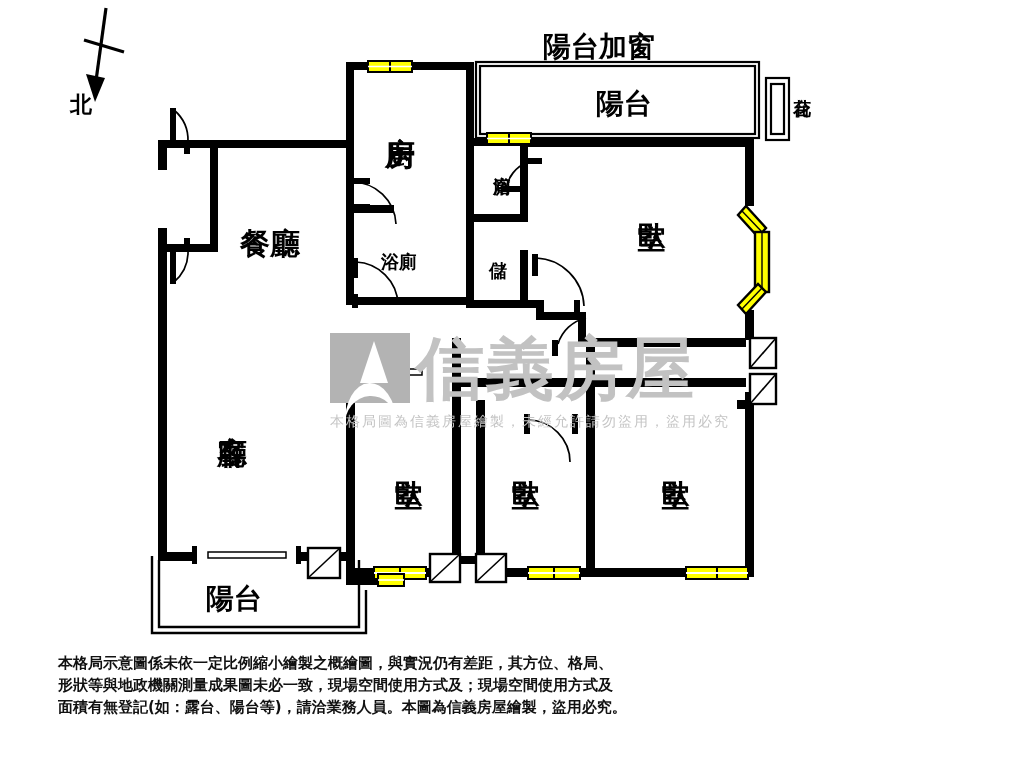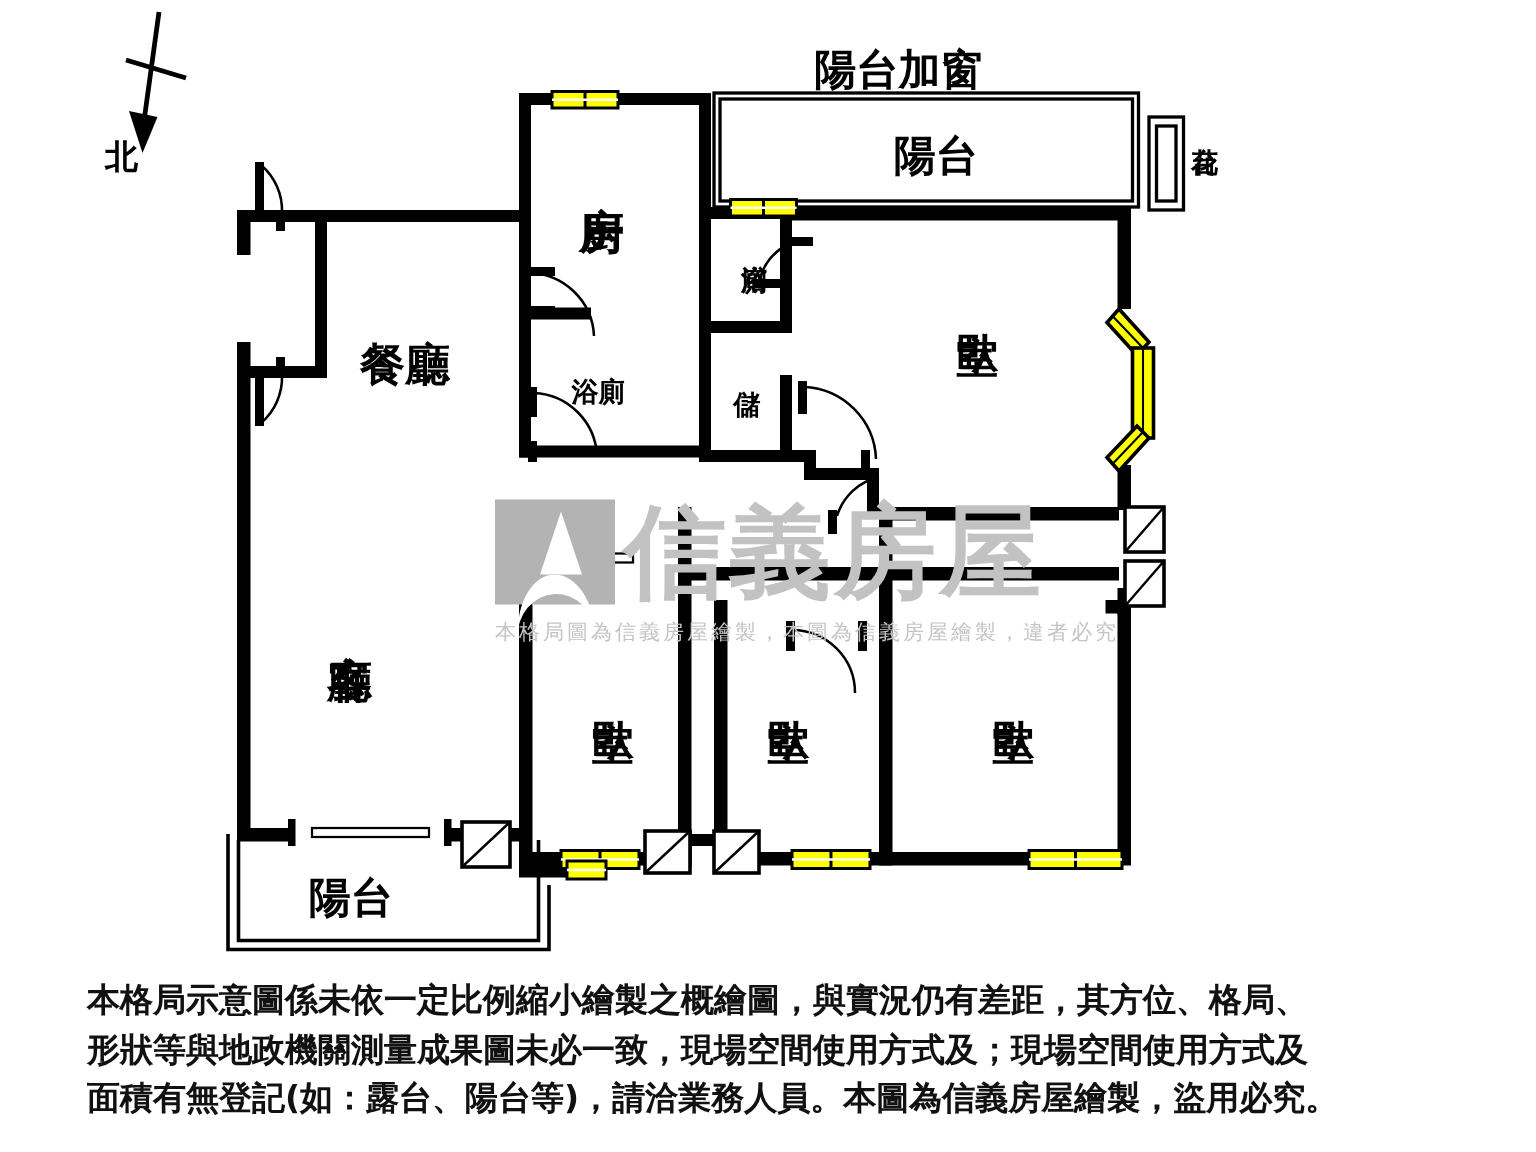--- a/index.html
+++ b/index.html
@@ -110,21 +110,21 @@
     letter-spacing: 2px;
     white-space: pre;
   }
 
   
   #disclaimer {
     position: absolute;
     left: 58px;
     top: 652px;
     width: 920px;
-    font-size: 22px;
+    font-size: 15px;
     font-weight: 700;
     color: #111;
     line-height: 1.48;
     letter-spacing: 0px;
   }
   #disclaimer div { white-space: pre; }
 </style>
 </head>
 <body>
 
@@ -378,21 +378,21 @@
 
   <div class="lbl mid lbl-v" style="left:394px; top:458px;">臥室</div>
 
   <div class="lbl mid lbl-v" style="left:511px; top:458px;">臥室</div>
 
   <div class="lbl mid lbl-v" style="left:661px; top:458px;">臥室</div>
 
   <div id="watermark">
     <div id="wm-mark"></div>
     <div id="wm-text">信義房屋</div>
-    <div id="wm-sub">本格局圖為信義房屋繪製，本圖為信義房屋繪製，違者必究</div>
+    <div id="wm-sub">本格局圖為信義房屋繪製，未經允許請勿盜用，盜用必究</div>
   </div>
 
   <div id="disclaimer">
     <div>本格局示意圖係未依一定比例縮小繪製之概繪圖，與實況仍有差距，其方位、格局、</div>
     <div>形狀等與地政機關測量成果圖未必一致，現場空間使用方式及；現場空間使用方式及</div>
     <div>面積有無登記(如：露台、陽台等)，請洽業務人員。本圖為信義房屋繪製，盜用必究。</div>
   </div>
 
 </div>
 

